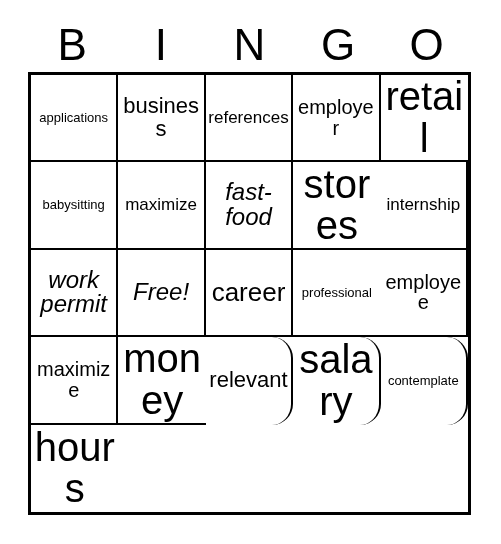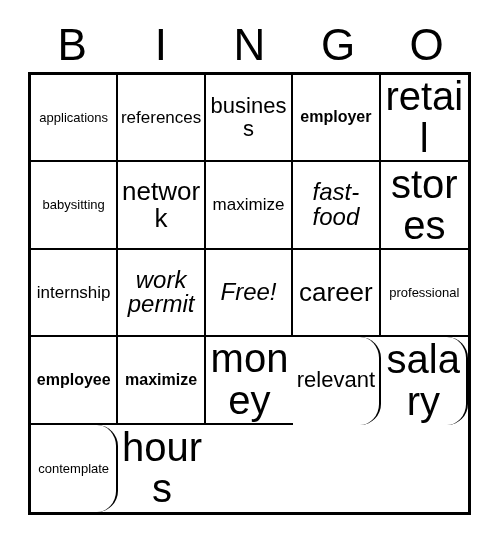--- a/index.html
+++ b/index.html
@@ -82,21 +82,21 @@
     line-height: 1.04;
     word-break: break-word;
     hyphens: none;
     color: #000000;
   }
 
   
   .s-xs   { font-size: 11px; }
   .s-sm   { font-size: 13px; }
   .s-lg   { font-size: 17px; }
-  .s-xl   { font-size: 16px; font-weight: bold; }
+  .s-xl   { font-size: 20px; }
   .s-2xl  { font-size: 22px; }
   .s-3xl  { font-size: 26px; }
   .s-4xl  { font-size: 40px; }
   .s-5xl  { font-size: 24px; font-style: italic; }
   .s-6xl  { font-size: 38px; }
 </style>
 </head>
 <body>
 
 <div id="card">
@@ -107,36 +107,33 @@
     <div class="header-cell">N</div>
     <div class="header-cell">G</div>
     <div class="header-cell">O</div>
   </div>
 
   <div class="grid" id="bingo-grid">
       <div class="cell">
         <span class="cell-text s-sm">applications</span>
       </div>
       <div class="cell">
-        <span class="cell-text s-lg">references</span>
+        <span class="cell-text s-2xl">business</span>
       </div>
       <div class="cell">
-        <span class="cell-text s-2xl">business</span>
+        <span class="cell-text s-lg">references</span>
       </div>
       <div class="cell">
         <span class="cell-text s-xl">employer</span>
       </div>
       <div class="cell col-last">
         <span class="cell-text s-4xl">retail</span>
       </div>
       <div class="cell">
         <span class="cell-text s-sm">babysitting</span>
-      </div>
-      <div class="cell">
-        <span class="cell-text s-3xl">network</span>
       </div>
       <div class="cell">
         <span class="cell-text s-lg">maximize</span>
       </div>
       <div class="cell">
         <span class="cell-text s-5xl">fast-food</span>
       </div>
       <div class="cell col-last">
         <span class="cell-text s-4xl">stores</span>
       </div>

